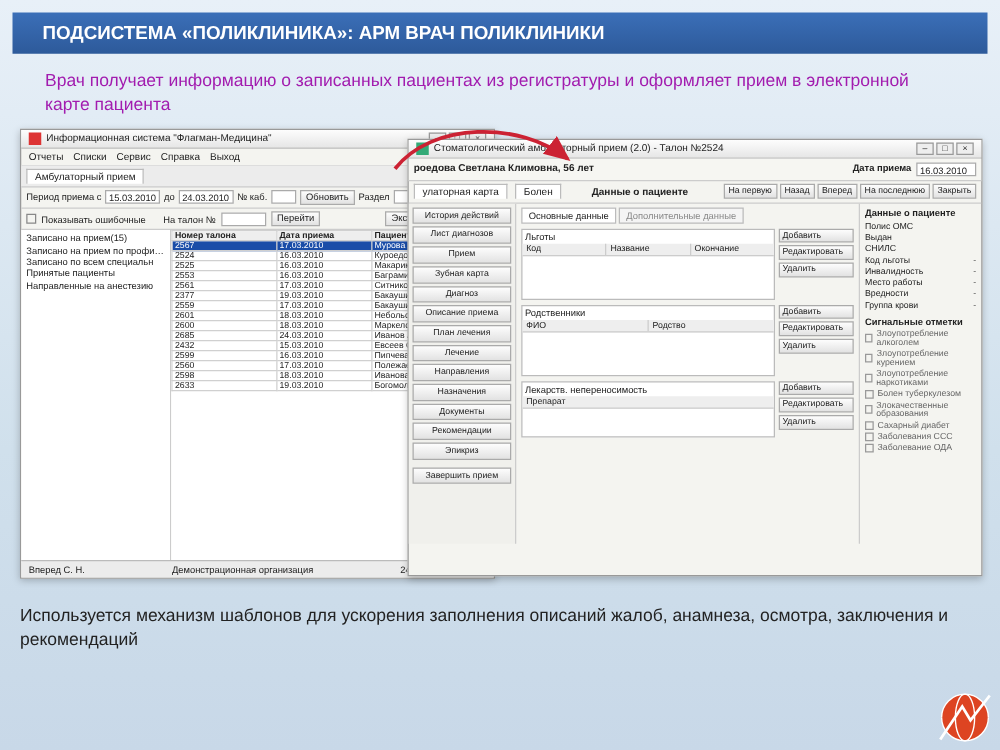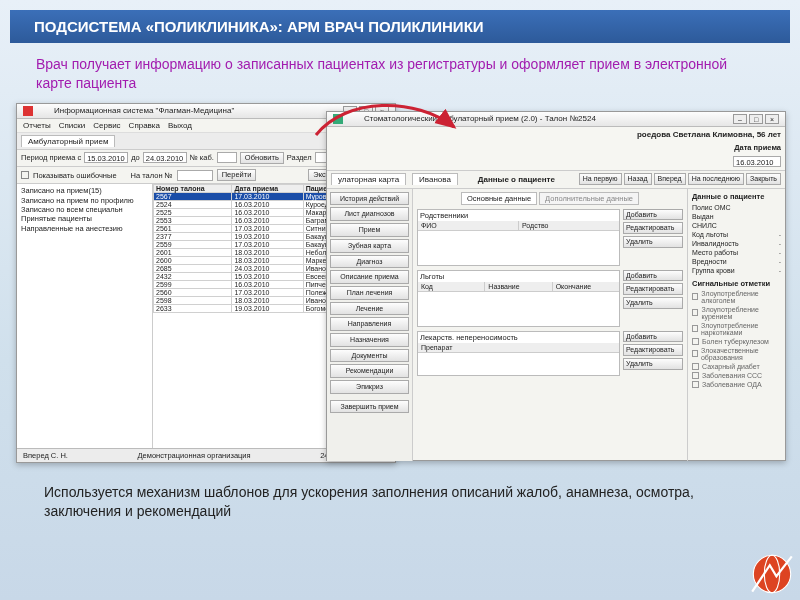--- a/index.html
+++ b/index.html
@@ -21,21 +21,21 @@
   }
   .intro {
     font-size: 14px;
     color: #a21caf;
     padding: 12px 36px 6px 36px;
     line-height: 1.35;
   }
   .outro {
     font-size: 14px;
     color: #222;
-    padding: 10px 44px;
+    padding: 10px 16px;
     line-height: 1.35;
   }
   .workspace {
     position: relative;
     margin: 4px 16px 0 16px;
     height: 370px;
   }
   .arrow {
     position: absolute;
     left: 290px;
@@ -53,21 +53,21 @@
     color: #222;
   }
   .win-left { left: 0; top: 0; width: 380px; height: 360px; z-index: 10; }
   .win-right { left: 310px; top: 8px; width: 460px; height: 350px; z-index: 20; }
   .win-title {
     background: linear-gradient(180deg,#fdfdfd,#e6e6e6);
     border-bottom: 1px solid #bbb;
     padding: 2px 6px;
     display: flex;
     align-items: center;
-    gap: 21px;
+    gap: 4px;
     font-size: 8px;
   }
   .win-title .icon-box { width:10px; height:10px; background:#d33; display:inline-block; }
   .win-ctrls { margin-left:auto; display:flex; gap:2px; }
   .win-ctrls span {
     display:inline-block; width:14px; height:10px;
     border:1px solid #999; background:#eee; font-size:7px;
     text-align:center; line-height:9px;
   }
   .menu-row { padding: 2px 6px; font-size:8px; display:flex; gap:8px; border-bottom:1px solid #ddd;}
@@ -91,65 +91,64 @@
     border:1px solid #aaa; background:#fff; padding:0 2px;
     font-size:7.5px; height:11px; line-height:11px;
   }
   .toolbar2 {
     display:flex; align-items:center; gap:4px;
     padding:2px 4px; border-bottom:1px solid #ccc; font-size:7.5px;
   }
   .chk { width:8px;height:8px;border:1px solid #888;display:inline-block;vertical-align:middle;}
   .body-split { display:flex; height: calc(100% - 92px); }
   .nav-list {
-    width: 136px; border-right:1px solid #ccc; background:#fff;
+    width: 120px; border-right:1px solid #ccc; background:#fff;
     padding:2px 2px; font-size:7.5px; line-height:1.25;
   }
   .nav-list div { padding:0 2px; white-space:nowrap; overflow:hidden; text-overflow:ellipsis; }
   .grid-wrap { flex:1; background:#fff; overflow:hidden; }
   table.grid { width:100%; border-collapse:collapse; font-size:7px; }
   table.grid th, table.grid td {
     border:1px solid #d0d0d0; padding:0 2px; text-align:left;
     white-space:nowrap;
   }
   table.grid th { background:#eee; position:sticky; }
   tr.sel td { background:#1a4da8; color:#fff; }
   .statusbar {
     position:absolute; bottom:0; left:0; right:0;
     border-top:1px solid #bbb; background:#ececec;
     display:flex; font-size:7.5px; padding:2px 6px;
     justify-content:space-between;
   }
 
   
   .right-header {
-    display:flex; align-items:flex-end; gap:4px;
+    display:flex; align-items:flex-start; gap:4px;
     padding:3px 4px; border-bottom:1px solid #ccc;
     background:#f6f6f2;
-    flex-direction:column;
   }
   .right-header .patient-row {
     flex:1; font-weight:bold; font-size:8px;
     white-space:nowrap; overflow:hidden;
   }
   .date-lbl { font-size:7.5px; font-weight:bold;}
   .nav-btns { display:flex; gap:2px; margin-left:4px;}
   .nav-btns .btn { font-size:7px; padding:1px 3px;}
   .panel-title { font-weight:bold; font-size:8px; padding:2px 6px;}
   .right-body { display:flex; height: calc(100% - 76px); }
   .side-btns {
     width: 86px; background:#f0f0ec; border-right:1px solid #ccc;
     display:flex; flex-direction:column; gap:2px; padding:3px 3px;
   }
   .side-btns .btn { width:100%; text-align:center; font-size:7px; padding:2px 2px;}
   .mid-col {
     flex:1; padding:3px 4px; display:flex; flex-direction:column; gap:4px;
     overflow:hidden;
   }
-  .subtabs { display:flex; gap:2px; font-size:7.5px;justify-content:center;}
+  .subtabs { display:flex; gap:2px; font-size:7.5px;}
   .subtabs .tab {
     border:1px solid #bbb; padding:1px 5px; background:#fff;
   }
   .subtabs .tab.inactive { color:#888; background:#f4f4f4;}
   .mini-grid { border:1px solid #bbb; background:#fff; font-size:7px; }
   .mini-grid .hdr { display:flex; background:#eee; border-bottom:1px solid #ccc;}
   .mini-grid .hdr span { flex:1; padding:1px 3px; border-right:1px solid #ccc;}
   .mini-grid .hdr span:last-child{border-right:none;}
   .mini-grid .body { height:34px; }
   .mini-grid .body.row1 { height:22px; }
@@ -347,21 +346,21 @@
 
     <div class="right-header">
       <span class="patient-row">роедова Светлана Климовна, 56 лет</span>
       <span class="date-lbl">Дата приема</span>
       <span class="field" style="width:48px">16.03.2010</span>
     </div>
 
     <div class="toolbar" style="justify-content:space-between">
       <div style="display:flex;gap:6px">
         <span class="tabbtn">улаторная карта</span>
-        <span class="tabbtn">Иванова</span>
+        <span class="tabbtn">Болен</span>
       </div>
       <span class="panel-title">Данные о пациенте</span>
       <div class="nav-btns">
         <span class="btn">На первую</span>
         <span class="btn">Назад</span>
         <span class="btn">Вперед</span>
         <span class="btn">На последнюю</span>
         <span class="btn">Закрыть</span>
       </div>
     </div>
@@ -386,43 +385,43 @@
 
       <div class="mid-col">
         <div class="subtabs">
           <span class="tab">Основные данные</span>
           <span class="tab inactive">Дополнительные данные</span>
         </div>
 
         <div class="row3">
           <div style="flex:1">
             <div class="mini-grid">
-              <div class="caption">Родственники</div>
-              <div class="hdr">
-                <span>ФИО</span>
-                <span>Родство</span>
-              </div>
-              <div class="body"></div>
-            </div>
-          </div>
-          <div class="btn-col">
-            <span class="btn">Добавить</span>
-            <span class="btn">Редактировать</span>
-            <span class="btn">Удалить</span>
-          </div>
-        </div>
-
-        <div class="row3">
-          <div style="flex:1">
-            <div class="mini-grid">
               <div class="caption">Льготы</div>
               <div class="hdr">
                 <span>Код</span>
                 <span>Название</span>
                 <span>Окончание</span>
+              </div>
+              <div class="body"></div>
+            </div>
+          </div>
+          <div class="btn-col">
+            <span class="btn">Добавить</span>
+            <span class="btn">Редактировать</span>
+            <span class="btn">Удалить</span>
+          </div>
+        </div>
+
+        <div class="row3">
+          <div style="flex:1">
+            <div class="mini-grid">
+              <div class="caption">Родственники</div>
+              <div class="hdr">
+                <span>ФИО</span>
+                <span>Родство</span>
               </div>
               <div class="body"></div>
             </div>
           </div>
           <div class="btn-col">
             <span class="btn">Добавить</span>
             <span class="btn">Редактировать</span>
             <span class="btn">Удалить</span>
           </div>
         </div>

